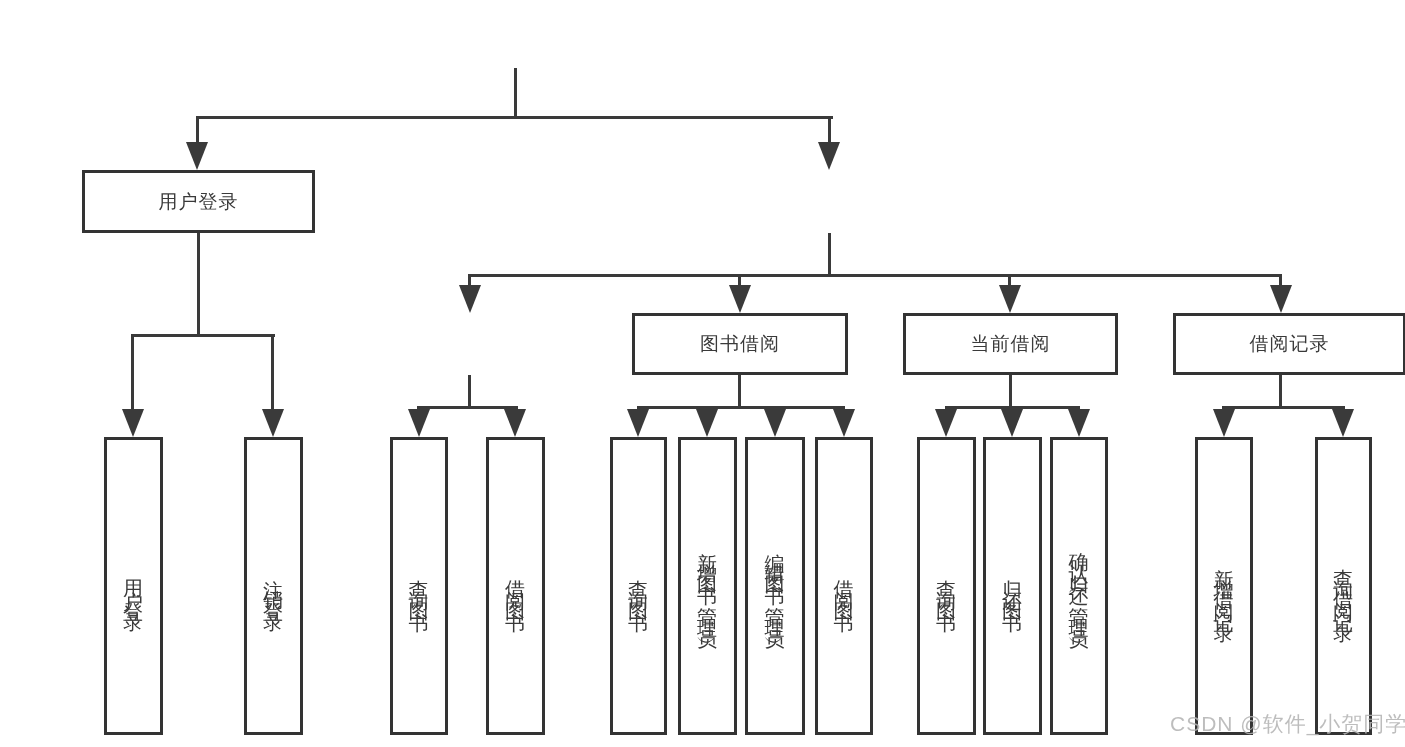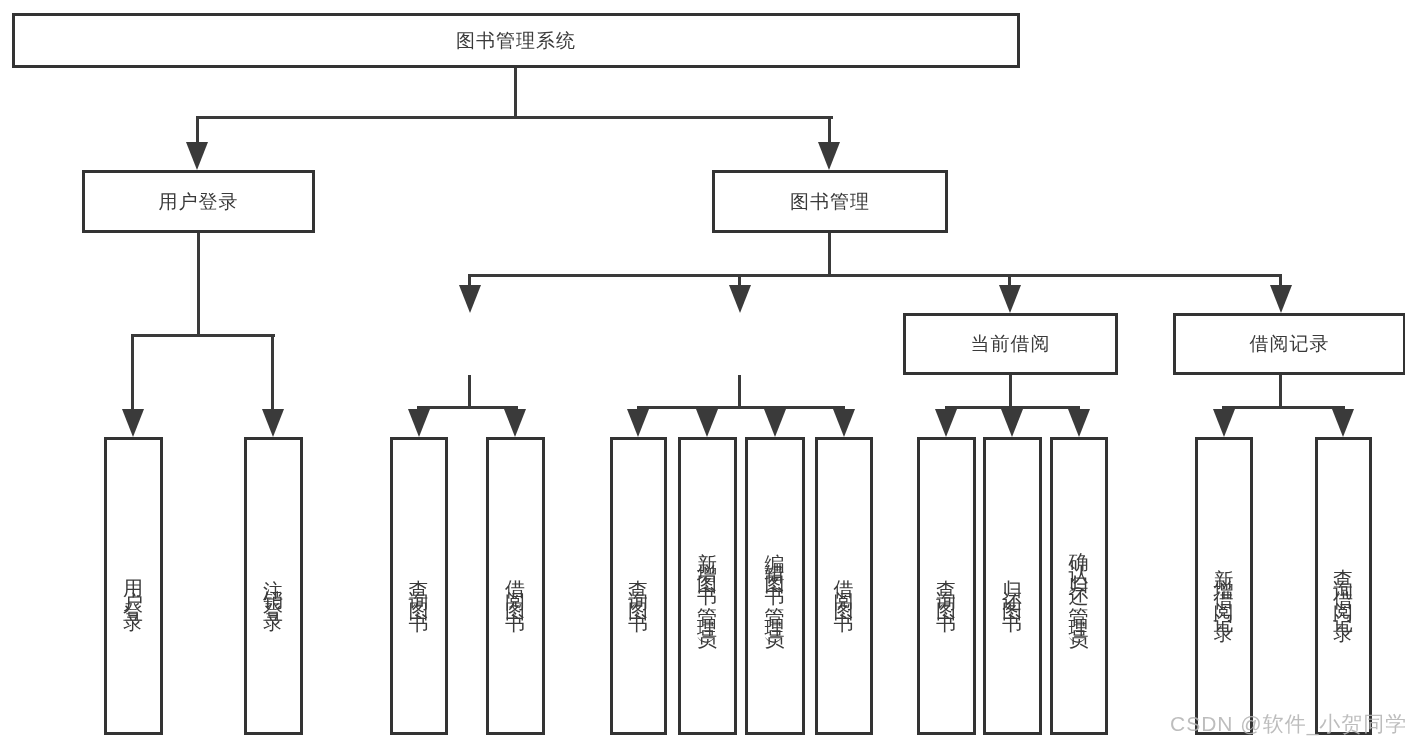--- a/index.html
+++ b/index.html
@@ -59,56 +59,53 @@
     letter-spacing:1px;
     white-space:nowrap;
     z-index:5;
   }
 </style>
 </head>
 <body>
 
 <div class="canvas">
 
-  <div class="node" style="left:12px;top:13px;width:1008px;height:55px;">
-    <span>图书管理系统</span>
-  </div>
 
   <div class="v-line" style="left:514px;top:68px;height:50px;"></div>
   <div class="h-line" style="left:196px;top:116px;width:637px;"></div>
   <div class="v-line" style="left:196px;top:116px;height:30px;"></div>
   <div class="arrow" style="left:186px;top:142px;"></div>
   <div class="v-line" style="left:828px;top:116px;height:30px;"></div>
   <div class="arrow" style="left:818px;top:142px;"></div>
 
   <div class="node" style="left:82px;top:170px;width:233px;height:63px;">
     <span>用户登录</span>
-  </div>
-  <div class="node" style="left:712px;top:170px;width:236px;height:63px;">
-    <span>图书管理</span>
   </div>
 
   <div class="v-line" style="left:197px;top:233px;height:104px;"></div>
   <div class="h-line" style="left:131px;top:334px;width:144px;"></div>
   <div class="v-line" style="left:131px;top:334px;height:78px;"></div>
   <div class="arrow" style="left:122px;top:409px;"></div>
   <div class="v-line" style="left:271px;top:334px;height:78px;"></div>
   <div class="arrow" style="left:262px;top:409px;"></div>
 
   <div class="v-line" style="left:828px;top:233px;height:43px;"></div>
   <div class="h-line" style="left:468px;top:274px;width:814px;"></div>
   <div class="v-line" style="left:468px;top:274px;height:14px;"></div>
   <div class="arrow" style="left:459px;top:285px;"></div>
   <div class="v-line" style="left:738px;top:274px;height:14px;"></div>
   <div class="arrow" style="left:729px;top:285px;"></div>
   <div class="v-line" style="left:1008px;top:274px;height:14px;"></div>
   <div class="arrow" style="left:999px;top:285px;"></div>
   <div class="v-line" style="left:1279px;top:274px;height:14px;"></div>
   <div class="arrow" style="left:1270px;top:285px;"></div>
 
+  <div class="node" style="left:632px;top:313px;width:216px;height:62px;">
+    <span>图书借阅</span>
+  </div>
   <div class="node" style="left:903px;top:313px;width:215px;height:62px;">
     <span>当前借阅</span>
   </div>
   <div class="node" style="left:1173px;top:313px;width:233px;height:62px;">
     <span>借阅记录</span>
   </div>
 
   <div class="v-line" style="left:468px;top:375px;height:34px;"></div>
   <div class="h-line" style="left:417px;top:406px;width:101px;"></div>
   <div class="arrow" style="left:408px;top:409px;"></div>

